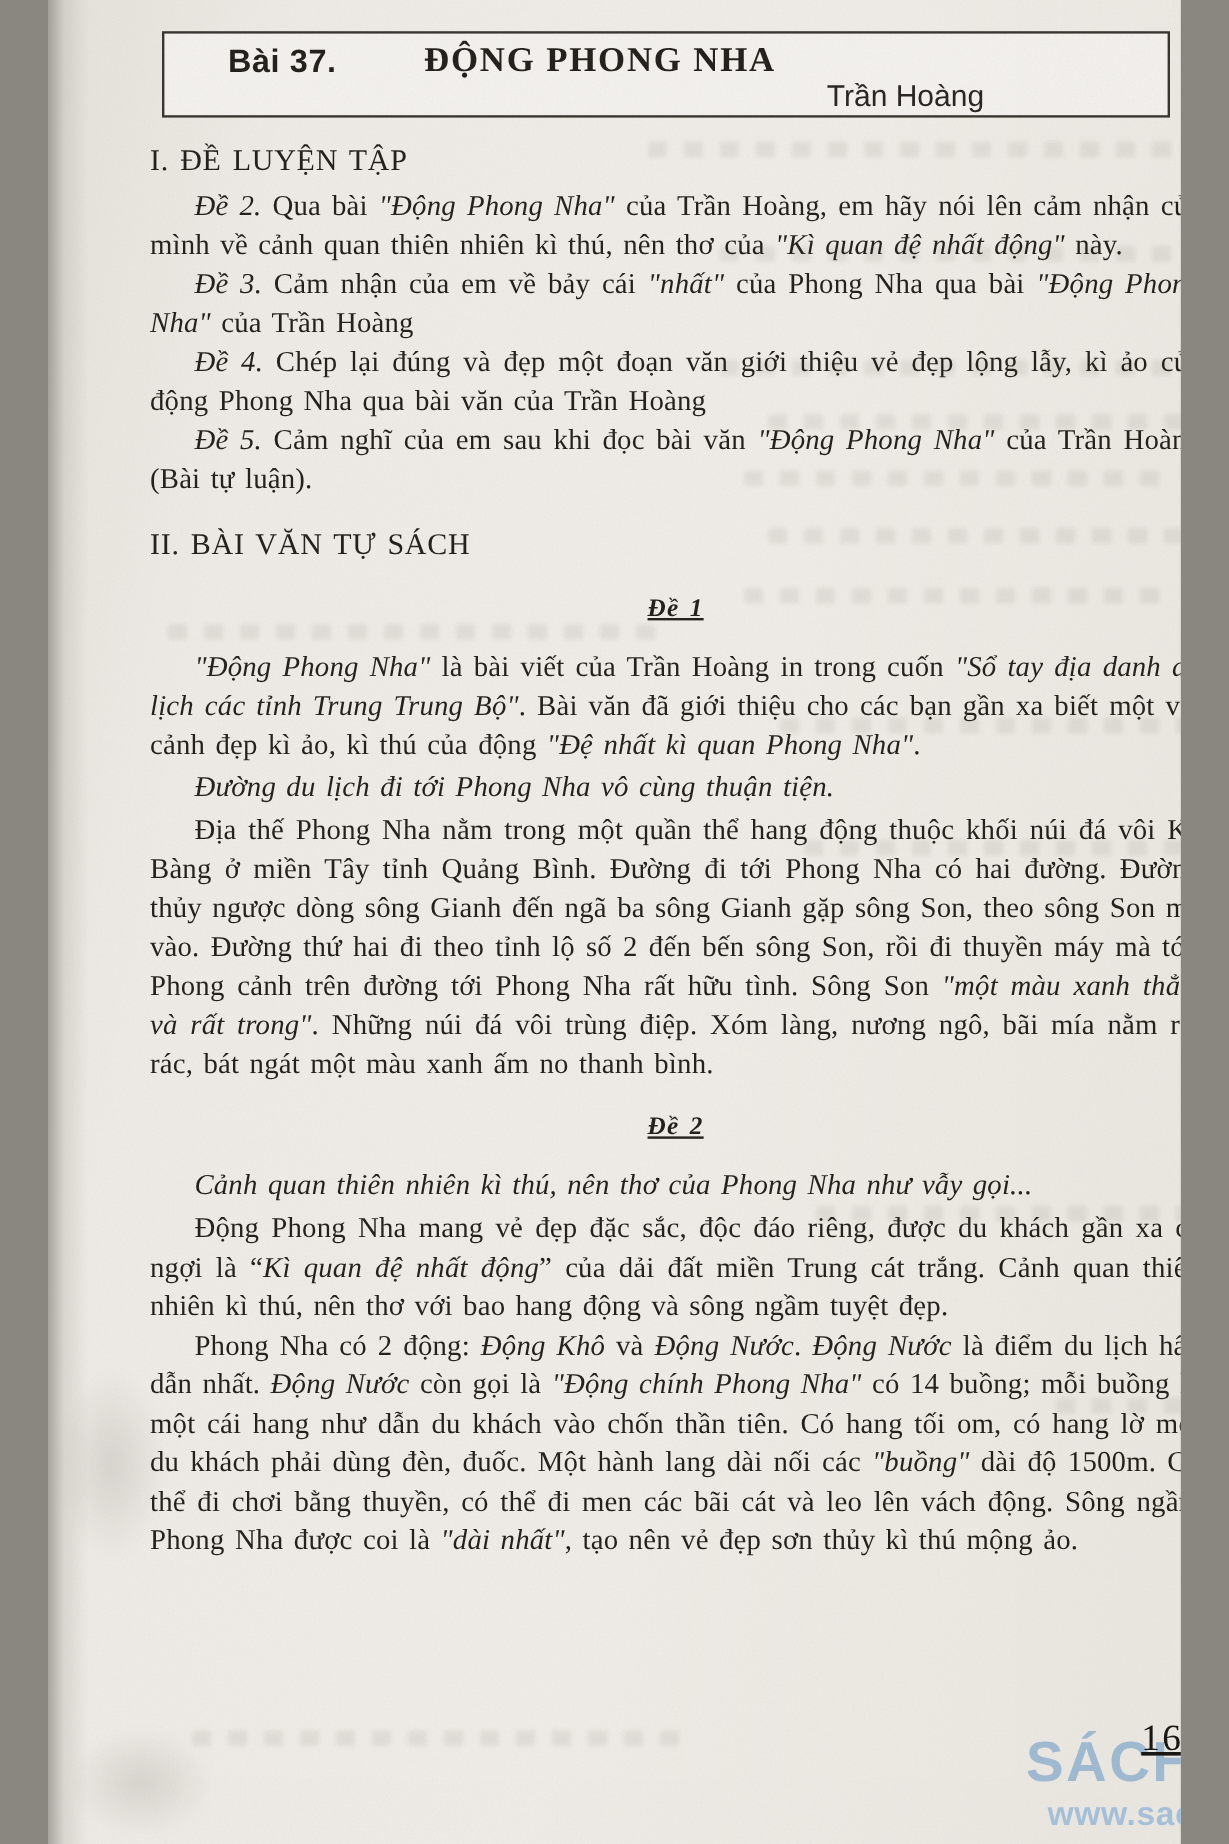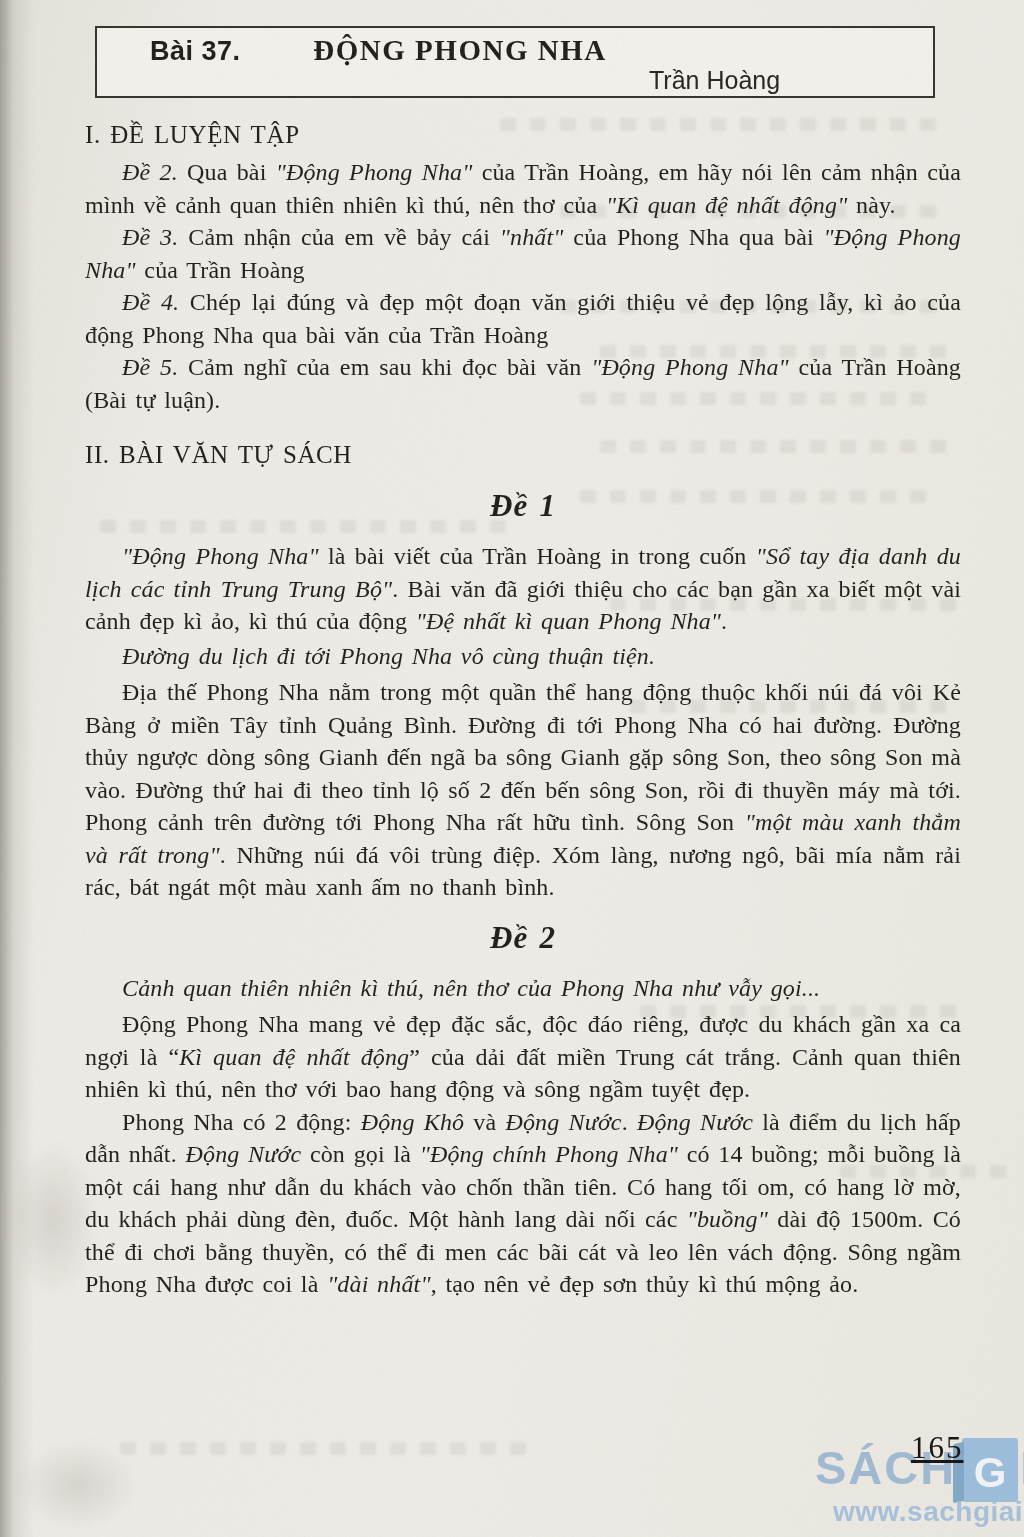--- a/index.html
+++ b/index.html
@@ -1,18 +1,18 @@
 <!DOCTYPE html>
 <html><head>
 <meta charset="utf-8">
 <style>
   html,body{margin:0;padding:0;background:#8a8781;}
   .page{
     position:relative;
-    width:1024px;height:1537px;
+    width:944px;height:1537px;
     margin:0 auto;
     background:linear-gradient(100deg,#e5e2dc 0%,#efece7 18%,#f0ede8 55%,#ebe8e2 100%);
     overflow:hidden;
     font-family:"Liberation Serif", serif;
     color:#201d18;
   }
   .noise{position:absolute;inset:0;pointer-events:none;z-index:9;}
   .binding{
     position:absolute;left:0;top:0;width:34px;height:100%;
     background:linear-gradient(to right, rgba(70,66,60,.42), rgba(120,114,106,.16) 40%, rgba(120,114,106,0) 100%);
@@ -53,22 +53,22 @@
   }
   .sec-heading{
     font-weight:normal;font-size:25px;letter-spacing:.6px;
     margin:10px 0 4px 0;line-height:34px;
   }
   .sec-heading.second{margin-top:22px;}
   .para{margin:0;text-align:justify;text-indent:37px;}
   .para .it, .it{font-style:italic;}
   .para.lead{font-style:italic;margin:2px 0 4px 0;}
   .topic-title{
-    text-align:center;font-weight:bold;font-style:italic;font-size:31px;
-    margin:14px 0 14px 0;letter-spacing:1px;line-height:40px;
+    text-align:center;font-weight:bold;font-style:italic;font-size:21px;
+    margin:14px 0 14px 0;letter-spacing:1px;line-height:40px;text-decoration:underline;
   }
   
   .pageno{
     position:absolute;left:911px;top:1430px;z-index:6;
     font-size:31px;letter-spacing:2px;color:#14120f;text-decoration:underline;
   }
   .watermark{
     position:absolute;left:815px;top:1436px;z-index:4;display:flex;align-items:flex-start;
     font-family:"Liberation Sans", sans-serif;font-weight:bold;
     color:rgba(146,178,208,.85);

